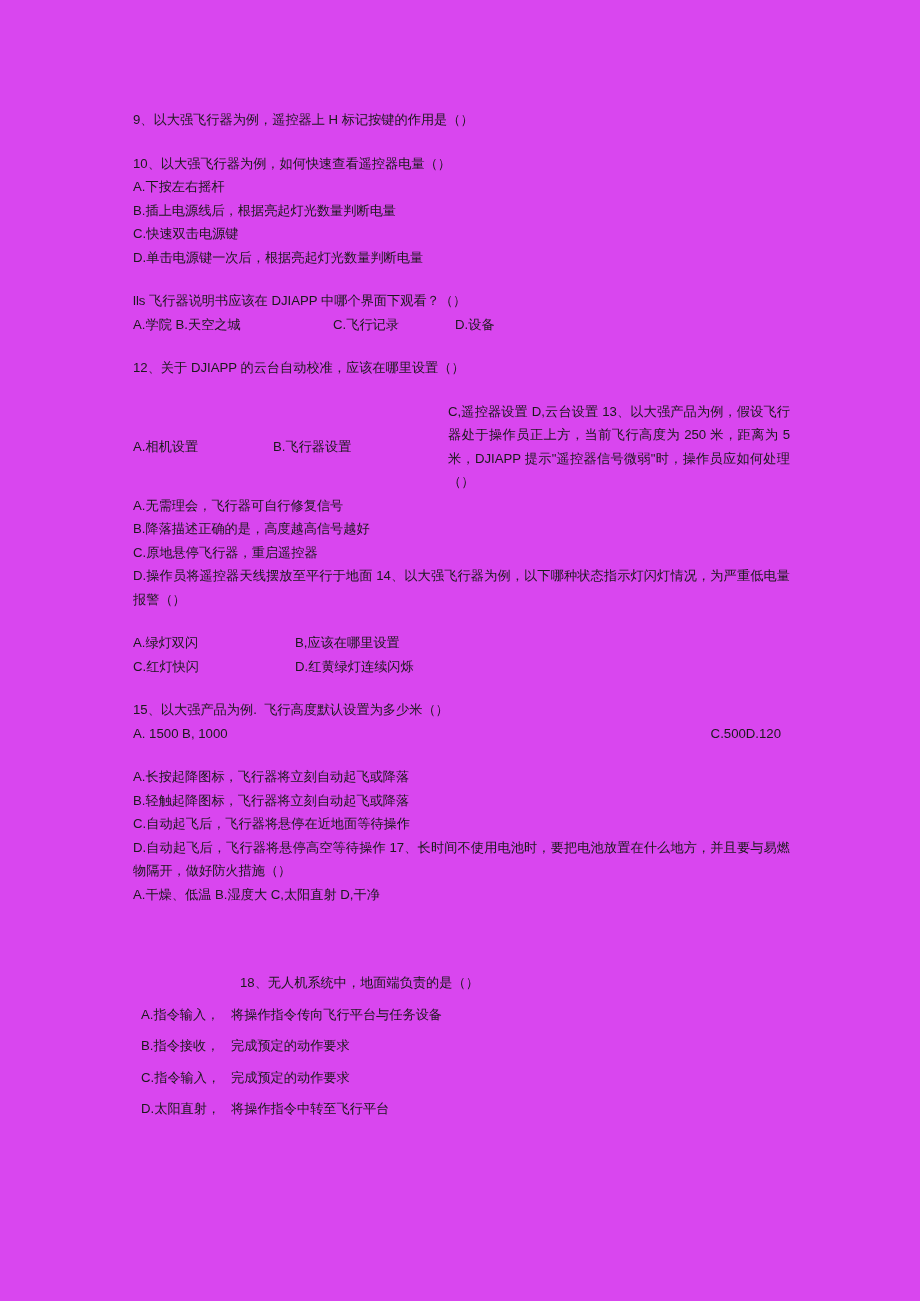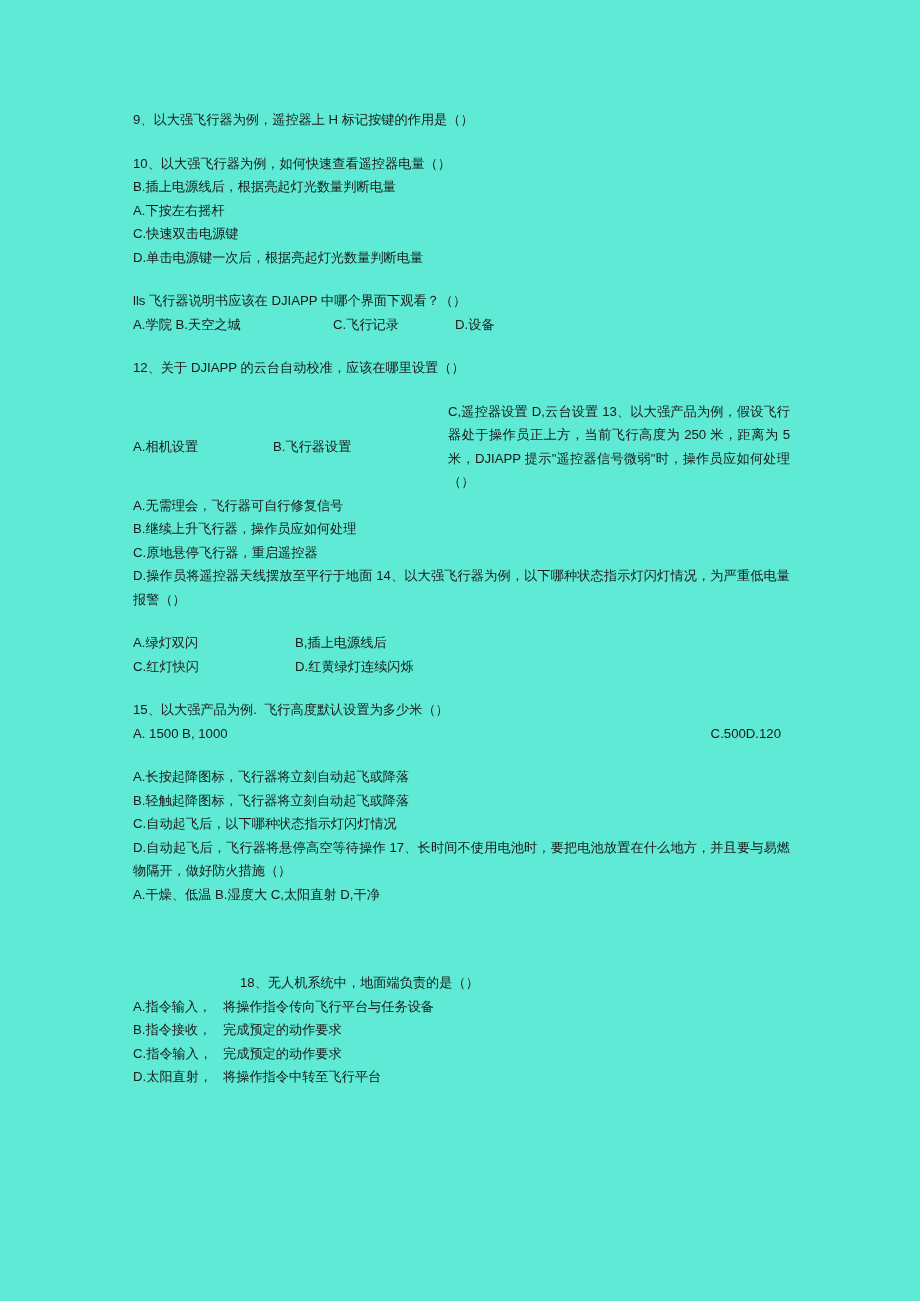--- a/index.html
+++ b/index.html
@@ -9,21 +9,21 @@
     background: #ffffff;
   }
   body {
     font-family: "Liberation Sans", "DejaVu Sans", sans-serif;
     color: #1a1a1a;
   }
   #page {
     position: relative;
     width: 920px;
     height: 1301px;
-    background: #5eead4;
+    background: #d946ef;
     overflow: hidden;
     box-sizing: border-box;
   }
   #doc-body {
     position: absolute;
     left: 133px;
     top: 108px;
     width: 657px;
     font-size: 13.2px;
     line-height: 23.5px;
@@ -71,41 +71,41 @@
   .q12-opts .o2 { width: 175px; flex: 0 0 auto; }
   .q12-opts .o3 { flex: 1 1 auto; word-break: break-all; }
   .indent-q18 {
     margin: 0;
     padding-left: 107px;
     white-space: pre-wrap;
   }
   .opt18 {
     display: flex;
     white-space: pre;
-    margin: 0;
+    margin: 8px;
   }
   .opt18 .k { width: 90px; flex: 0 0 auto; }
   .opt18 .v { flex: 0 0 auto; font-family: Liberation Serif, serif; }
   .gap-sm { height: 20px; }
   .gap-lg { height: 45px; }
 </style>
 </head>
 <body>
 
 <div id="page">
   <div id="doc-body">
 
     <div class="q-block">
       <p class="line">9、以大强飞行器为例，遥控器上 H 标记按键的作用是（）</p>
     </div>
 
     <div class="q-block">
       <p class="line">10、以大强飞行器为例，如何快速查看遥控器电量（）</p>
+      <p class="line">A.下按左右摇杆</p>
       <p class="line">B.插上电源线后，根据亮起灯光数量判断电量</p>
-      <p class="line">A.下按左右摇杆</p>
       <p class="line">C.快速双击电源键</p>
       <p class="line">D.单击电源键一次后，根据亮起灯光数量判断电量</p>
     </div>
 
     <div class="q-block">
       <p class="line">lls 飞行器说明书应该在 DJIAPP 中哪个界面下观看？（）</p>
       <div class="opt-row q11-row">
         <span class="c11a">A.学院 B.天空之城</span>
         <span class="c11b">C.飞行记录</span>
         <span class="c11c">D.设备</span>
@@ -117,49 +117,49 @@
       <div class="gap-sm"></div>
       <div class="q12-opts">
         <span class="o1">A.相机设置</span>
         <span class="o2">B.飞行器设置</span>
         <span class="o3 para">C,遥控器设置 D,云台设置 13、以大强产品为例，假设飞行器处于操作员正上方，当前飞行高度为 250 米，距离为 5 米，DJIAPP 提示"遥控器信号微弱"时，操作员应如何处理（）</span>
       </div>
     </div>
 
     <div class="q-block">
       <p class="line">A.无需理会，飞行器可自行修复信号</p>
-      <p class="line">B.继续上升飞行器，操作员应如何处理</p>
+      <p class="line">B.降落描述正确的是，高度越高信号越好</p>
       <p class="line">C.原地悬停飞行器，重启遥控器</p>
       <p class="para">D.操作员将遥控器天线摆放至平行于地面 14、以大强飞行器为例，以下哪种状态指示灯闪灯情况，为严重低电量报警（）</p>
     </div>
 
     <div class="q-block">
       <div class="opt-row">
         <span class="col-a">A.绿灯双闪</span>
-        <span class="col-b">B,插上电源线后</span>
+        <span class="col-b">B,应该在哪里设置</span>
       </div>
       <div class="opt-row">
         <span class="col-a">C.红灯快闪</span>
         <span class="col-b">D.红黄绿灯连续闪烁</span>
       </div>
     </div>
 
     <div class="q-block">
       <p class="line">15、以大强产品为例.  飞行高度默认设置为多少米（）</p>
       <div class="q15-row">
         <span class="g15a">A. 1500 B, 1000</span>
         <span class="g15spacer"></span>
         <span class="g15b">C.500D.120</span>
       </div>
     </div>
 
     <div class="q-block tight">
       <p class="line">A.长按起降图标，飞行器将立刻自动起飞或降落</p>
       <p class="line">B.轻触起降图标，飞行器将立刻自动起飞或降落</p>
-      <p class="line">C.自动起飞后，以下哪种状态指示灯闪灯情况</p>
+      <p class="line">C.自动起飞后，飞行器将悬停在近地面等待操作</p>
       <p class="para">D.自动起飞后，飞行器将悬停高空等待操作 17、长时间不使用电池时，要把电池放置在什么地方，并且要与易燃物隔开，做好防火措施（）</p>
     </div>
 
     <div class="q-block">
       <p class="line">A.干燥、低温 B.湿度大 C,太阳直射 D,干净</p>
     </div>
 
     <div class="gap-lg"></div>
 
     <div class="q-block">

